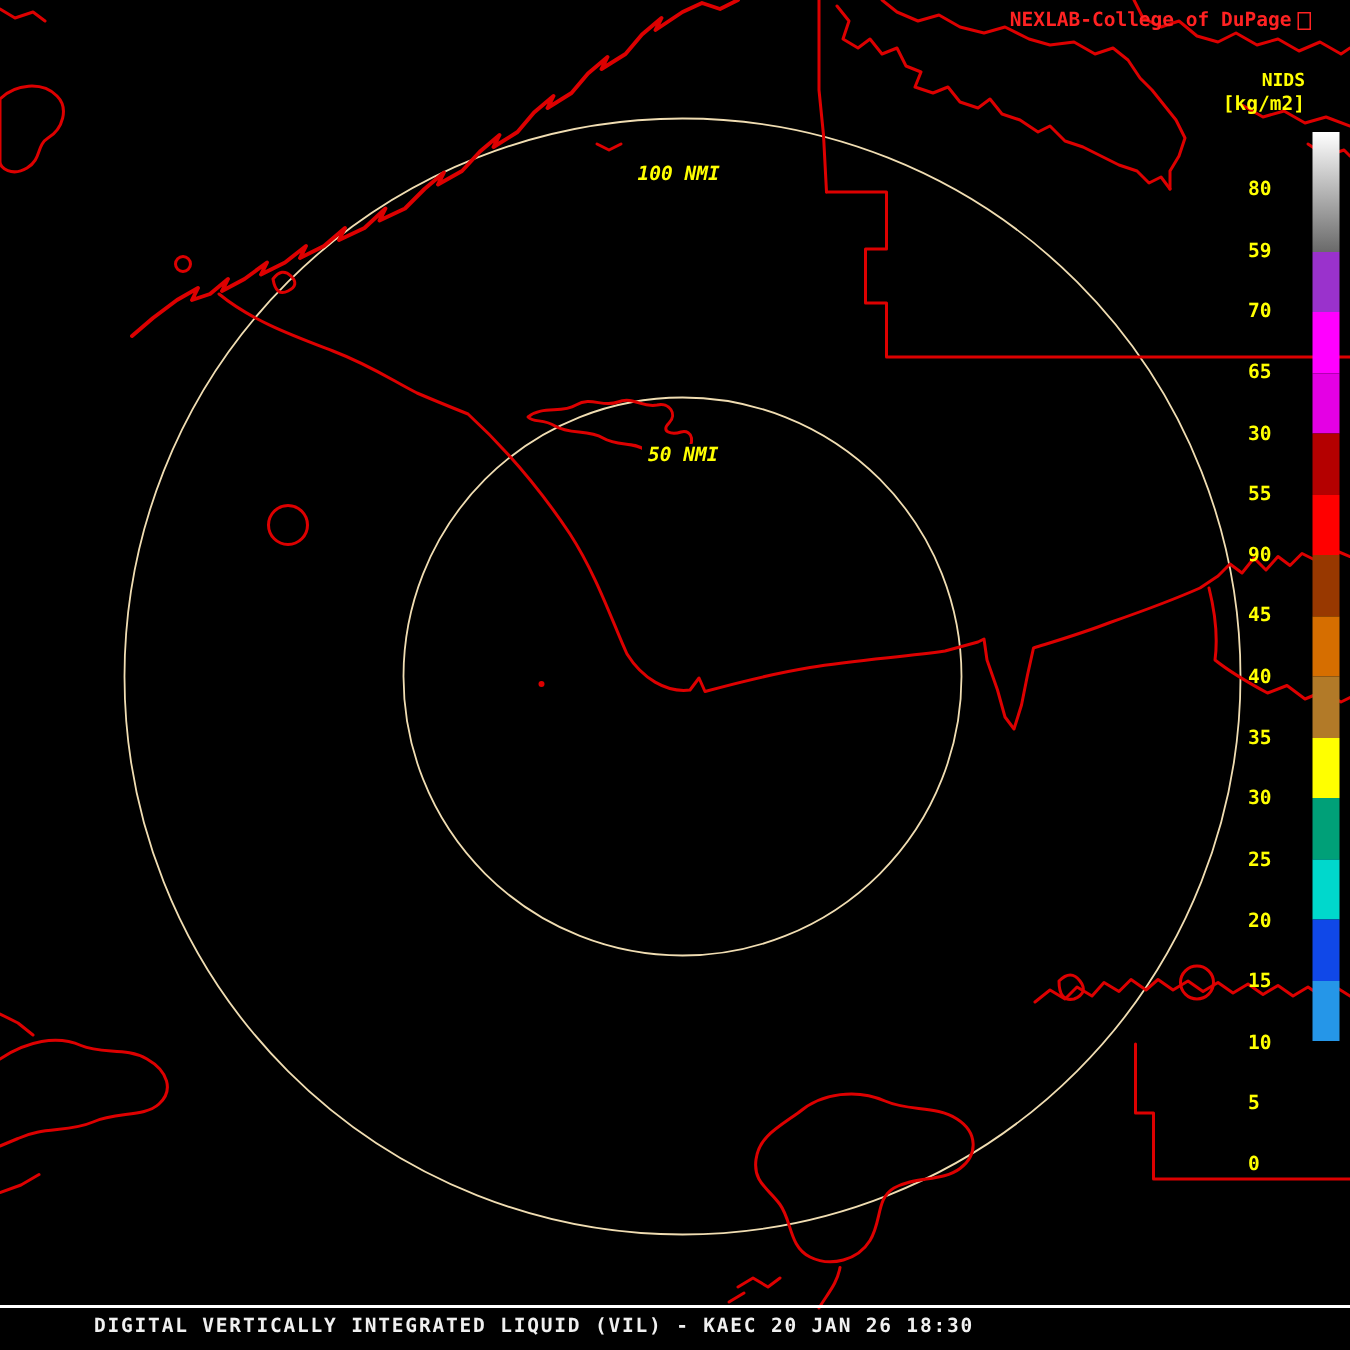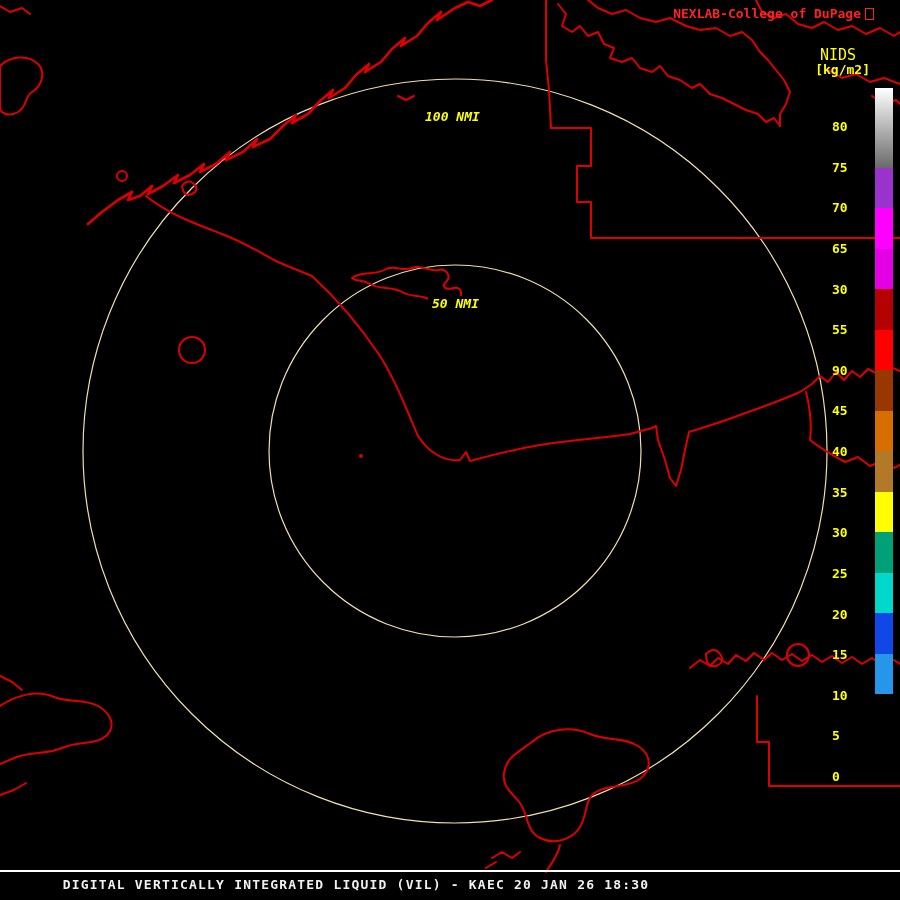--- a/index.html
+++ b/index.html
@@ -16,21 +16,21 @@
 
   .range-label {
     position:absolute; background:#000; color:var(--tick-color,#ffff00);
     font-size:13px; font-weight:bold; font-style:italic; padding:0 4px; z-index:5;margin-top:41px;
   }
   .credit {
     position:absolute; top:6px; right:26px; color:var(--credit-color,#ff2222);
     font-size:13px; font-weight:bold; z-index:6; display:flex; align-items:center; gap:4px;
   }
   .credit .glyph { display:inline-block; width:7px; height:10px; border:1px solid var(--credit-color,#ff2222); }
-  .scale-title { position:absolute; top:46px; right:44px; color:var(--tick-color,#ffff00); font-size:15px; font-weight:normal; z-index:6; }
+  .scale-title { position:absolute; top:46px; right:30px; color:var(--tick-color,#ffff00); font-size:12px; font-weight:bold; z-index:6; }
   .scale-units { position:absolute; top:62px; right:30px; color:var(--tick-color,#ffff00); font-size:13px; font-weight:bold; z-index:6; }
 
   .colorbar { position:absolute; left:875px; top:88px; width:18px; z-index:6; }
   .cb-labels {
     position:absolute; left:832px; top:119px; width:36px; height:666px;
     display:flex; flex-direction:column; justify-content:space-between;
     text-align:left; z-index:6;
   }
   .tick { color:var(--tick-color,#ffff00); font-size:13px; font-weight:bold; line-height:16px; }
 
@@ -115,21 +115,21 @@
       <div style="height: 40px; background: rgb(255, 255, 0);"></div>
       <div style="height: 41px; background: rgb(0, 160, 120);"></div>
       <div style="height: 40px; background: rgb(0, 216, 204);"></div>
       <div style="height: 41px; background: rgb(16, 72, 232);"></div>
       <div style="height: 40px; background: rgb(37, 150, 232);"></div>
       <div style="height: 41px; background: rgb(0, 0, 0);"></div>
       <div style="height: 48px; background: rgb(0, 0, 0);"></div>
     </div>
   <div class="cb-labels">
       <div class="tick">80</div>
-      <div class="tick">75</div>
+      <div class="tick">59</div>
       <div class="tick">70</div>
       <div class="tick">65</div>
       <div class="tick">30</div>
       <div class="tick">55</div>
       <div class="tick">90</div>
       <div class="tick">45</div>
       <div class="tick">40</div>
       <div class="tick">35</div>
       <div class="tick">30</div>
       <div class="tick">25</div>

